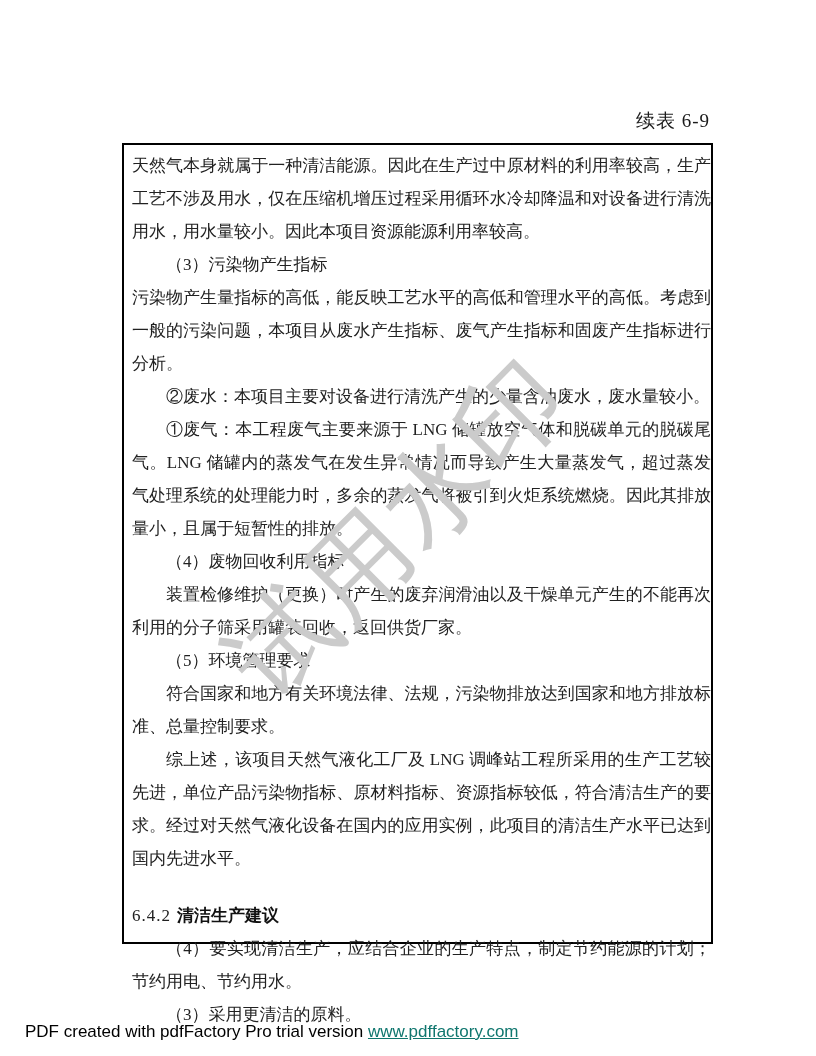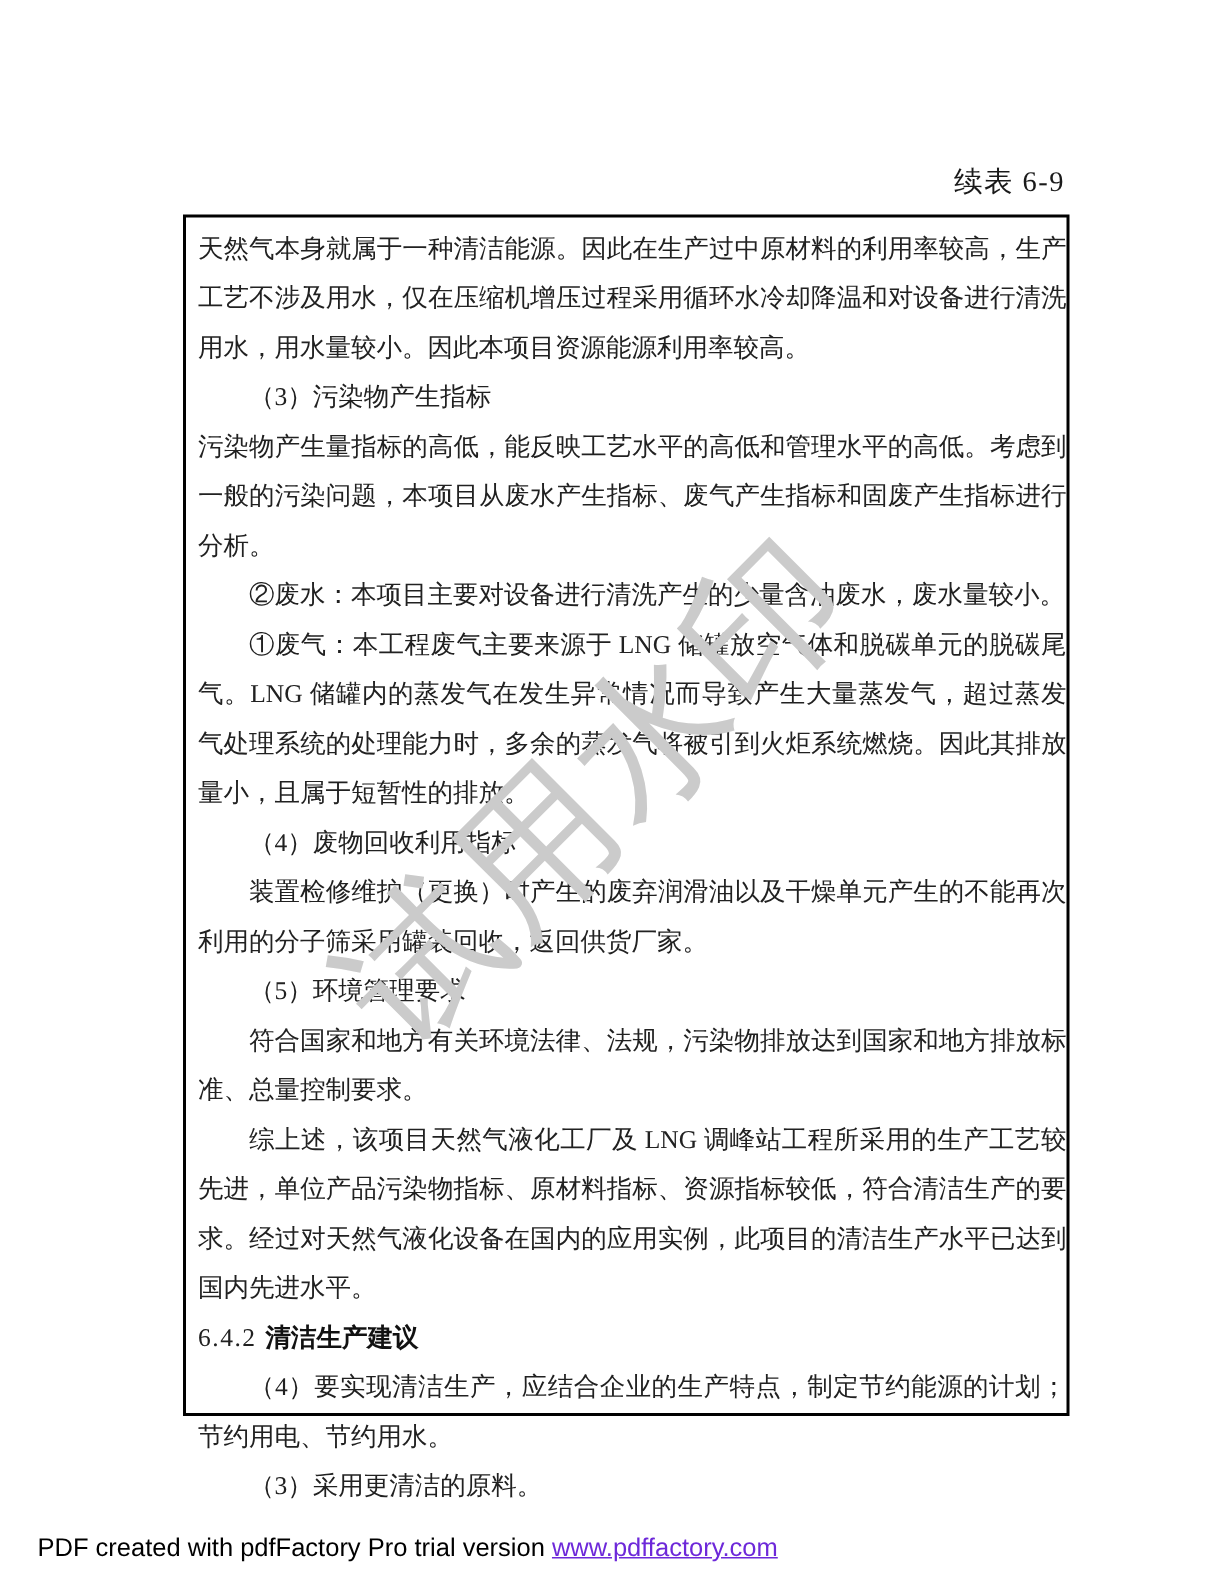--- a/index.html
+++ b/index.html
@@ -33,21 +33,21 @@
     background: transparent;
   }
   .para {
     margin: 0;
     font-size: 17px;
     line-height: 33px;
     text-align: justify;
     color: #212121;
   }
   .para.indent { text-indent: 34px; }
-  .heading { text-align: left; }
+  .heading { text-align: left; margin-top: 24px; }
   .heading .heading-number { letter-spacing: 1px; }
   .heading .heading-title {
     font-weight: 700;
     font-family: "Liberation Sans", "DejaVu Sans", sans-serif;
     margin-left: 6px;
     color: #111111;
   }
   .watermark {
     position: absolute;
     left: 398px;
@@ -73,21 +73,21 @@
   }
   .footer {
     position: absolute;
     left: 25px;
     top: 1022px;
     font-size: 17px;
     font-family: "Liberation Sans", "DejaVu Sans", sans-serif;
     color: #000000;
   }
   .footer-link {
-    color: #6d28d9;
+    color: #0f766e;
     text-decoration: underline;
     cursor: pointer;
   }
 </style>
 </head>
 <body>
 
 <div class="page">
 
   <div class="caption">续表 6-9</div>

